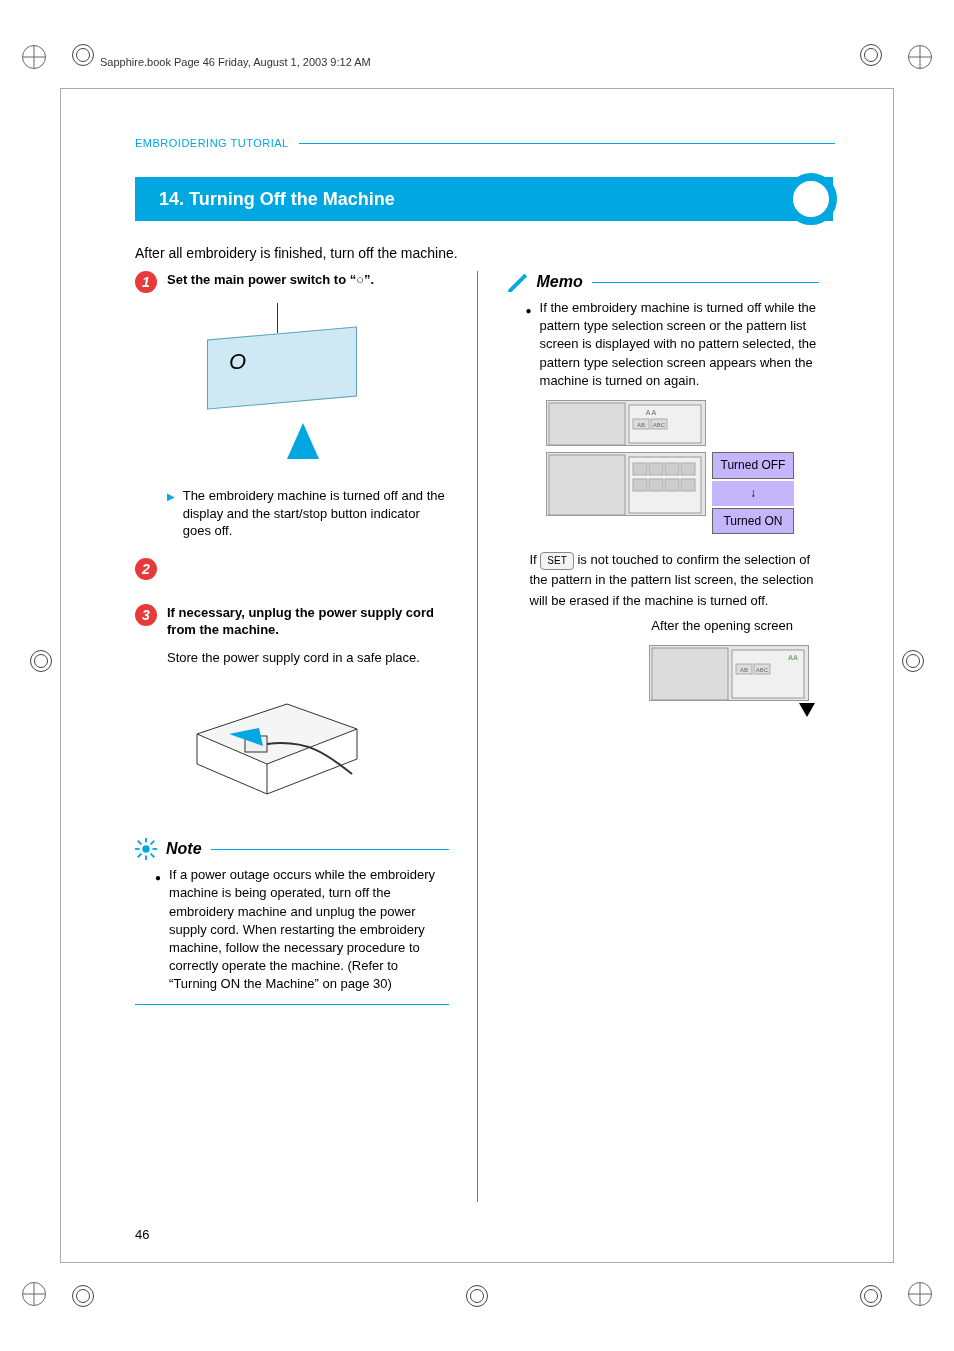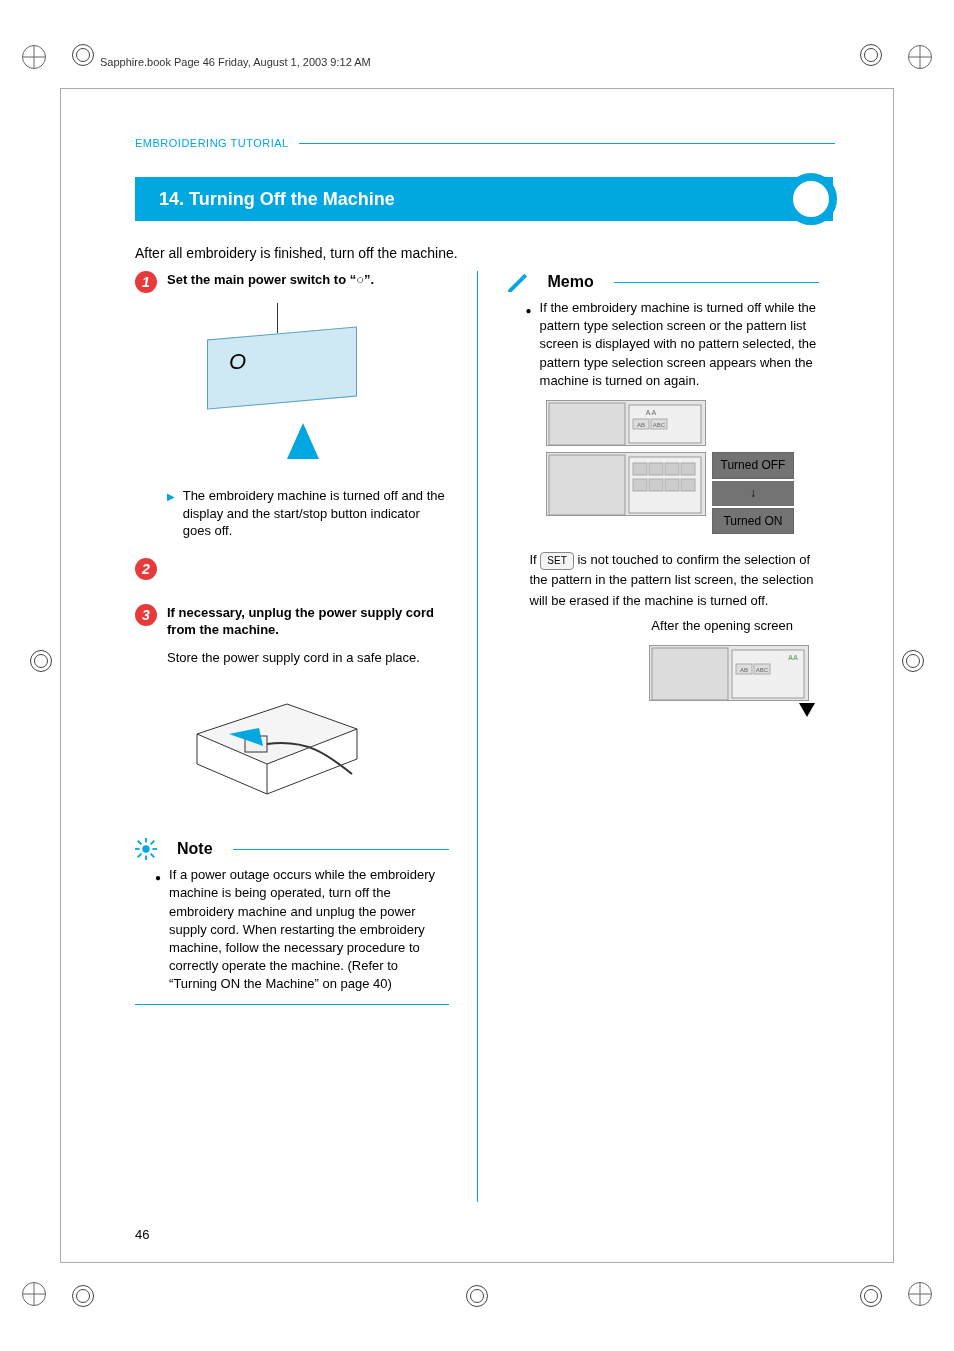--- a/index.html
+++ b/index.html
@@ -174,22 +174,23 @@
     font-size: 10px;
     margin-top: 3px;
   }
 
   .note-box, .memo-box {
     margin-top: 13px;
   }
   .box-header {
     display: flex;
     align-items: center;
-    gap: 20px;
+    gap: 9px;
     margin-bottom: 6px;
+    font-style: italic;
   }
   .box-header .icon {
     width: 22px; height: 22px;
     display: flex; align-items: center; justify-content: center;
   }
   .box-header .label {
     font-weight: bold;
     font-size: 16px;
   }
   .box-header .hr {
@@ -221,21 +222,21 @@
     position: relative;
   }
   .screen-group {
     display: flex; gap: 6px; align-items: flex-start;
   }
   .callout {
     border: 1px solid #666;
     padding: 4px 8px;
     font-size: 12px;
     text-align: center;
-    background: #737373;
+    background: #c4b5fd;
   }
 
   .set-inline {
     display: inline-block;
     border: 1px solid #888;
     border-radius: 4px;
     padding: 0 6px;
     font-size: 10px;
     vertical-align: middle;
     background: #f4f4f4;
@@ -393,21 +394,21 @@
                   </g>
                 </g>
               </svg>
           </span>
           <span class="label">Note</span>
           <span class="hr"></span>
         </div>
         <div class="box-body">
           <div class="dot-bullet">
             <span class="dot"></span>
-            <span>If a power outage occurs while the embroidery machine is being operated, turn off the embroidery machine and unplug the power supply cord. When restarting the embroidery machine, follow the necessary procedure to correctly operate the machine. (Refer to “Turning ON the Machine” on page 40)</span>
+            <span>If a power outage occurs while the embroidery machine is being operated, turn off the embroidery machine and unplug the power supply cord. When restarting the embroidery machine, follow the necessary procedure to correctly operate the machine. (Refer to “Turning ON the Machine” on page 30)</span>
           </div>
         </div>
         <div class="box-footer"></div>
       </div>
     </div>
 
     <div class="column-divider"></div>
 
     <div class="col" style="position:relative;">
 

